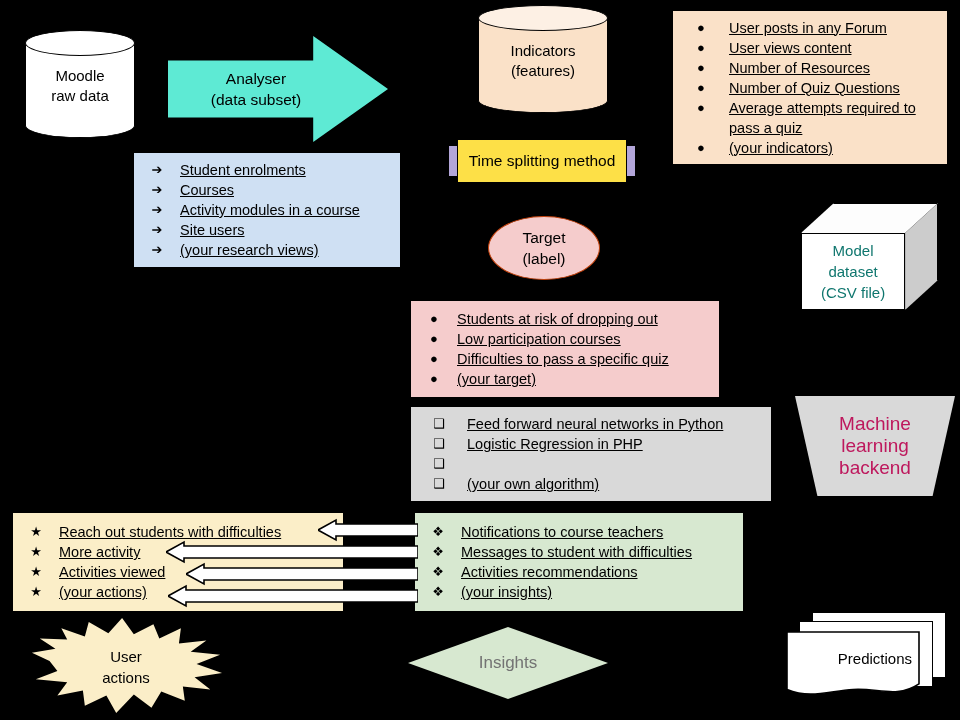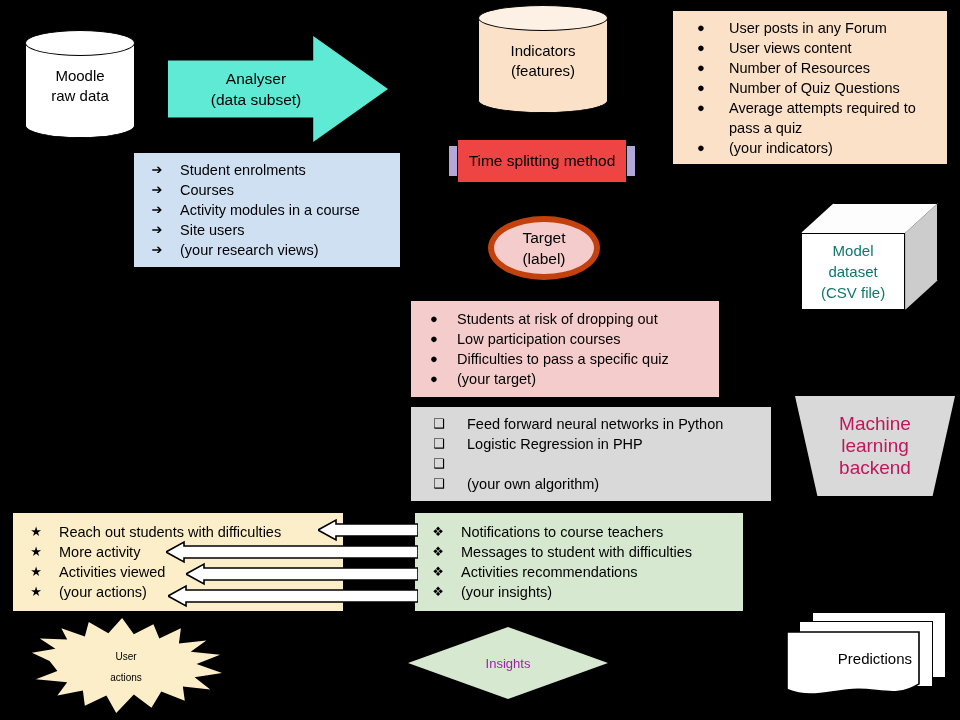--- a/index.html
+++ b/index.html
@@ -36,20 +36,21 @@
   .listbox .mk {
     flex: 0 0 auto;
     width: 46px;
     text-align: center;
     font-size: 13px;
     line-height: 20px;
   }
   .listbox .tx {
     flex: 1 1 auto;
     padding-right: 6px;
+    text-decoration: underline;
   }
   .listbox.indent-wide .mk { width: 56px; }
 
   
   .cyl { position: absolute; }
   .cyl .body {
     position: absolute;
     left: 0; right: 0;
     top: 12px; bottom: 0;
     border-left: 1px solid #000;
@@ -103,32 +104,32 @@
     width: 10px;
     background: #b3a6d9;
     border: 1px solid #000;
     box-sizing: border-box;
   }
   .procshape .tab.l { left: 0; border-right: none; }
   .procshape .tab.r { right: 0; border-left: none; }
   .procshape .core {
     position: absolute;
     left: 9px; right: 9px; top: 0; bottom: 0;
-    background: #ef4444;
+    background: #fde047;
     border: 1px solid #000;
     box-sizing: border-box;
     display: flex; align-items: center; justify-content: center;
   }
   .procshape .lbl { font-size: 15.5px; color: #000; }
 
   
   .ellipse {
     position: absolute;
     border-radius: 50%;
-    border: 6px solid #c2410c;
+    border: 1px solid #c2410c;
     display: flex; align-items: center; justify-content: center;
     text-align: center;
   }
   .ellipse .lbl { font-size: 15.5px; line-height: 21px; color: #000; }
 
   
   .cube { position: absolute; }
   .cube .face-top {
     position: absolute;
     left: 0; top: 0; width: 100%; height: 100%;
@@ -168,37 +169,37 @@
     font-size: 19px; line-height: 22px; text-align: center; color: #be185d;
   }
 
   
   .diamond {
     position: absolute;
     background: #d7e8d0;
     clip-path: polygon(50% 0%, 100% 50%, 50% 100%, 0% 50%);
     display: flex; align-items: center; justify-content: center;
   }
-  .diamond .lbl { font-size: 13px; color: #a21caf; }
+  .diamond .lbl { font-size: 17px; color: #737373; }
 
   
   .starburst {
     position: absolute;
     background: #fbeec8;
     clip-path: polygon(
       11% 44%, 2% 36%, 14% 32%, 6% 22%, 20% 23%, 17% 12%, 29% 20%,
       31% 6%, 41% 17%, 48% 2%, 54% 18%, 64% 8%, 67% 22%, 78% 12%,
       77% 27%, 91% 24%, 83% 35%, 98% 38%, 86% 47%, 99% 56%, 85% 60%,
       93% 72%, 79% 69%, 80% 83%, 68% 74%, 63% 90%, 54% 77%,
       45% 95%, 40% 78%, 29% 88%, 28% 73%, 15% 78%, 20% 65%, 4% 62%, 15% 54%
     );
     display: flex; align-items: center; justify-content: center;
   }
   .starburst .lbl {
-    font-size: 10px; line-height: 21px; text-align: center; color: #000;
+    font-size: 15px; line-height: 21px; text-align: center; color: #000;
   }
 
   
   .docstack { position: absolute; }
   .docstack .sheet {
     position: absolute;
     background: #ffffff;
     border: 1px solid #000;
     box-sizing: border-box;
   }

